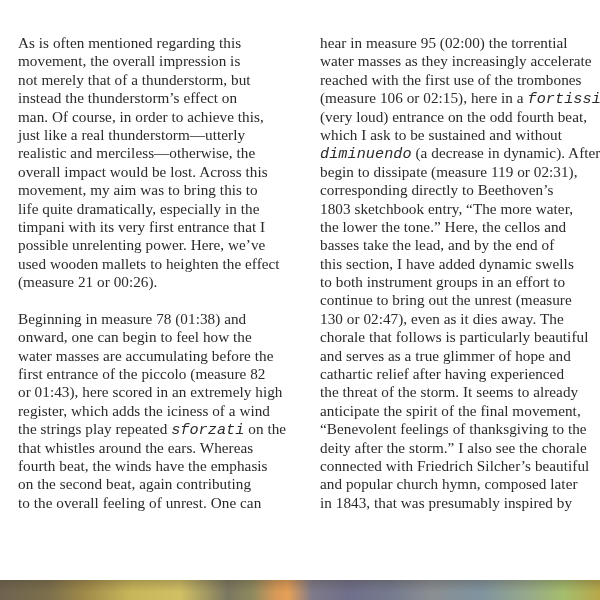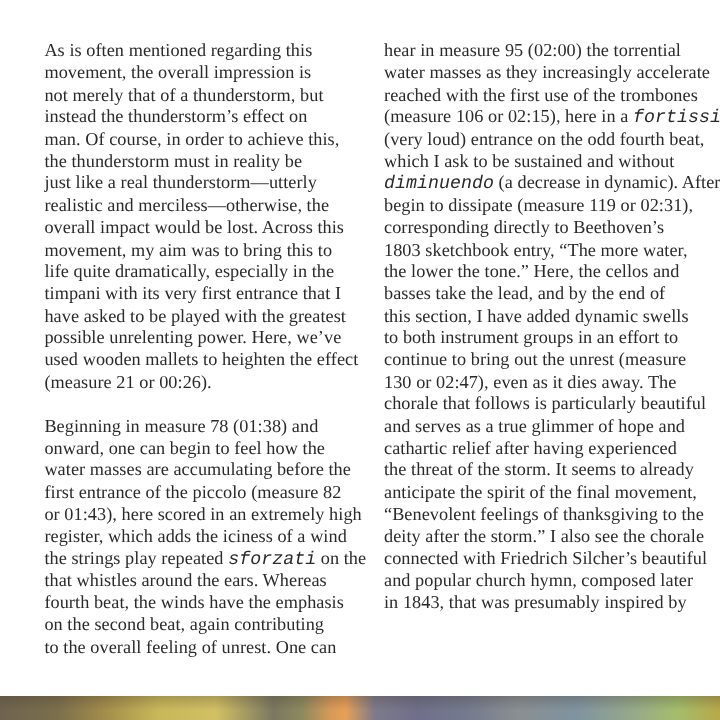--- a/index.html
+++ b/index.html
@@ -9,21 +9,21 @@
       font-family: "Liberation Serif", "DejaVu Serif", serif;
       color: #2a2a2a;
     }
     .col {
       position: absolute; top: 34px;
       width: 262px;
       font-size: 15.2px;
       line-height: 18.4px;
       letter-spacing: 0.05px;
     }
-    .col.left { left: 37px; }
+    .col.left { left: 18px; }
     .col.right { left: 320px; width: 270px; }
     .line { display: block; white-space: nowrap; height: 18.4px; }
     .gap { display: block; height: 18.4px; }
     em { font-style: italic; font-family: Liberation Mono, monospace; }
     .strip {
       position: absolute; left: 0; top: 580px; width: 600px; height: 20px;
       background:
         linear-gradient(90deg,
           #6f6350 0%, #7b6f4c 8%, #a08a4a 14%, #c9b85a 22%, #d1c064 30%,
           #7a7760 38%, #8d8a5f 42%, #d89a58 46%, #e6a057 48%,
@@ -38,28 +38,26 @@
 </head>
 <body>
 
 <div class="col left">
   <div>
     <span class="line">As is often mentioned regarding this</span>
     <span class="line">movement, the overall impression is</span>
     <span class="line">not merely that of a thunderstorm, but</span>
     <span class="line">instead the thunderstorm’s effect on</span>
     <span class="line">man. Of course, in order to achieve this,</span>
-    <span class="line">the thunderstorm must in reality be</span>
     <span class="line">just like a real thunderstorm—utterly</span>
     <span class="line">realistic and merciless—otherwise, the</span>
     <span class="line">overall impact would be lost. Across this</span>
     <span class="line">movement, my aim was to bring this to</span>
     <span class="line">life quite dramatically, especially in the</span>
     <span class="line">timpani with its very first entrance that I</span>
-    <span class="line">have asked to be played with the greatest</span>
     <span class="line">possible unrelenting power. Here, we’ve</span>
     <span class="line">used wooden mallets to heighten the effect</span>
     <span class="line">(measure 21 or 00:26).</span>
   </div>
   <span class="gap"></span>
   <div>
     <span class="line">Beginning in measure 78 (01:38) and</span>
     <span class="line">onward, one can begin to feel how the</span>
     <span class="line">water masses are accumulating before the</span>
     <span class="line">first entrance of the piccolo (measure 82</span>

